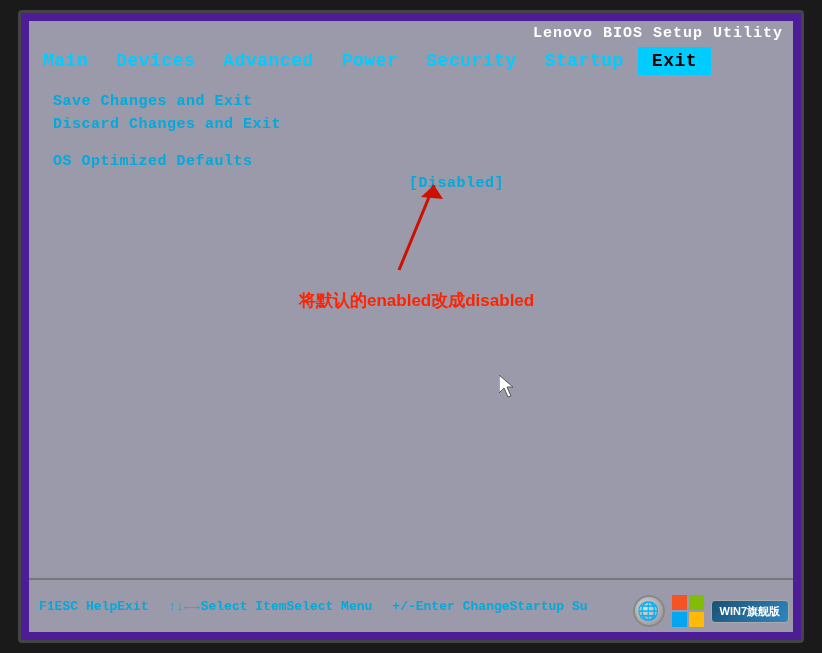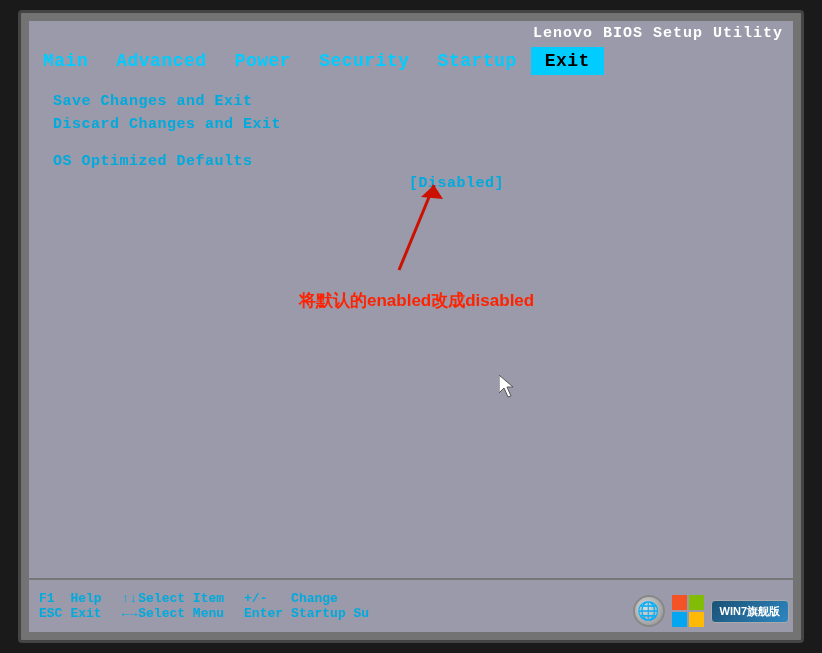--- a/index.html
+++ b/index.html
@@ -12,21 +12,21 @@
       position: relative;
     }
 
     
     .monitor-frame {
       position: absolute;
       top: 10px;
       left: 18px;
       right: 18px;
       bottom: 10px;
-      background: #737373;
+      background: #4c1d95;
       border-radius: 4px;
       border: 3px solid #444;
     }
 
     
     .bios-screen {
       position: absolute;
       top: 8px;
       left: 8px;
       right: 8px;
@@ -142,21 +142,21 @@
     }
 
     .status-label {
       color: #00aadd;
       font-size: 13px;
       font-weight: bold;
     }
 
     .status-row {
       display: flex;
-      flex-direction: column;
+      flex-direction: row;
     }
 
     .status-group {
       display: flex;
       align-items: center;
       margin: 0 10px;
     }
 
     
     .watermark-area {
@@ -204,20 +204,21 @@
 </head>
 <body>
 
 <div class="monitor-frame">
   <div class="bios-screen">
 
     <div class="menu-bar">
       <div class="menu-bar-title">Lenovo BIOS Setup Utility</div>
       <div class="menu-items">
         <div class="menu-item">Main</div>
+        <div class="menu-item">Devices</div>
         <div class="menu-item">Advanced</div>
         <div class="menu-item">Power</div>
         <div class="menu-item">Security</div>
         <div class="menu-item">Startup</div>
         <div class="menu-item active">Exit</div>
       </div>
     </div>
 
     <div class="bios-main">
       <div class="menu-option">Save Changes and Exit</div>

